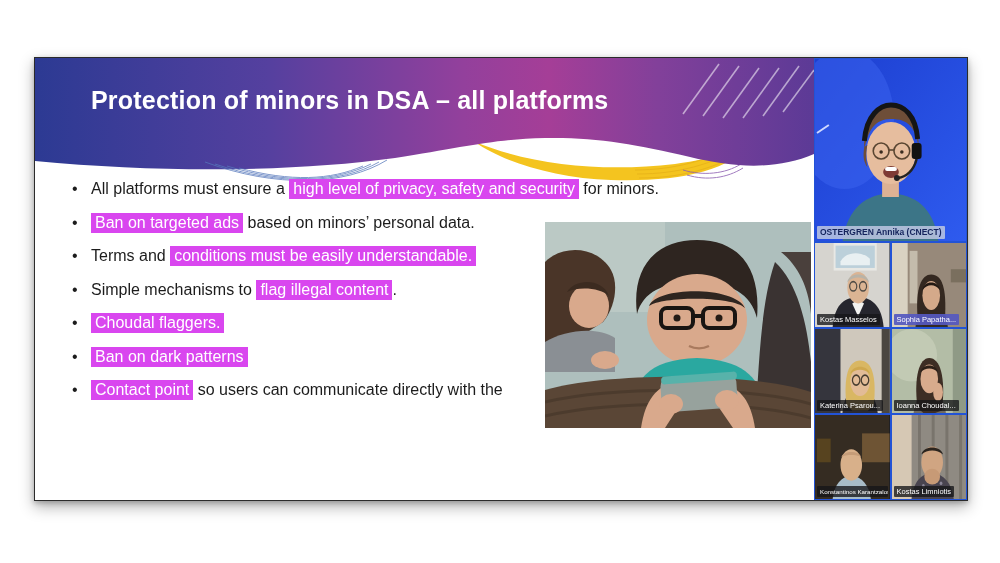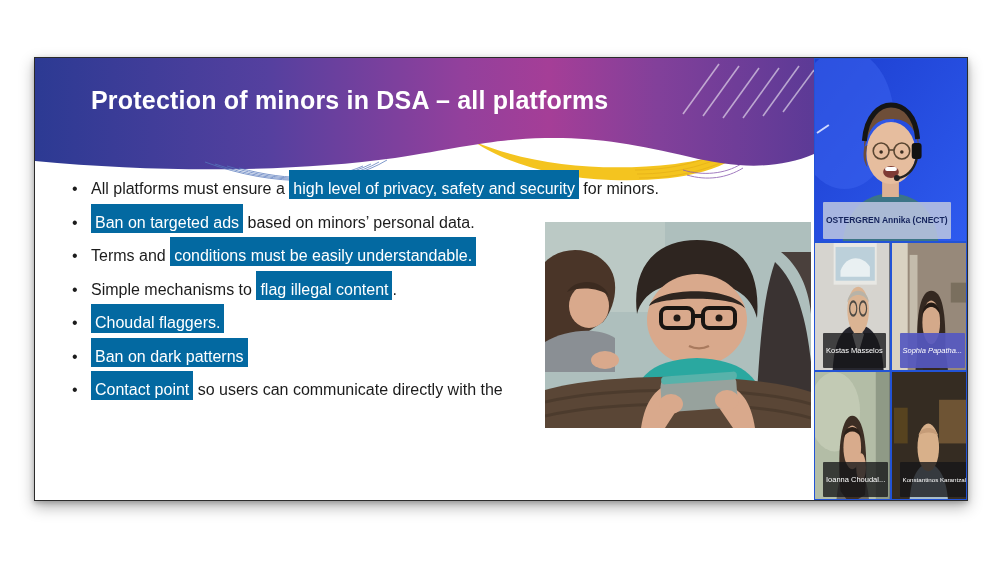--- a/index.html
+++ b/index.html
@@ -23,41 +23,41 @@
   ul.bullets {
     position:absolute; left:37px; top:118px; width:600px; list-style:none; z-index:1;
   }
   ul.bullets li {
     position:relative; padding-left:19px; margin-bottom:8.5px;
     font-size:16px; line-height:25px; color:#1c1c1c;
   }
   ul.bullets li::before {
     content:"\2022"; position:absolute; left:0; top:0; color:#1c1c1c;
   }
-  .hl { background:#0369a1; color:#ffffff; padding:10px 4px 2px; }
+  .hl { background:#d946ef; color:#ffffff; padding:1px 4px 2px; }
 
   
   .photo { position:absolute; left:510px; top:164px; width:266px; height:206px; z-index:2; }
   .photo svg { width:100%; height:100%; display:block; }
 
   
   .sidebar { position:relative; width:153px; height:100%; background:#0d1526;
              display:flex; flex-direction:column; }
   .tile { position:relative; overflow:hidden; border:1px solid #2253d6; }
   .speaker { width:100%; height:184px; }
   .pgrid { flex:1; display:grid; grid-template-columns:1fr 1fr; grid-auto-rows:1fr; }
   .tile svg { position:absolute; inset:0; width:100%; height:100%; }
   .plabel {
     position:absolute; left:2px; bottom:2px; max-width:calc(100% - 4px);
     background:rgba(22,22,24,.78); color:#fff; font-size:7.5px; line-height:11px;
-    padding:12px 3px; white-space:nowrap; overflow:hidden; z-index:4; border-radius:1px;margin-left:6px;
+    padding:0 3px; white-space:nowrap; overflow:hidden; z-index:4; border-radius:1px;
   }
   .plabel.speaker-label { background:rgba(185,196,224,.88); color:#14235c; font-size:8.5px;
                           line-height:13px; font-weight:bold; }
-  .plabel.active { background:rgba(85,88,192,.92);font-style:italic; }
+  .plabel.active { background:rgba(85,88,192,.92); }
   .plabel.tiny { font-size:6.2px; }
 </style>
 </head>
 <body>
 
 <div class="window">
 
   <div class="slide">
 
     <svg class="hdr-svg" viewBox="0 0 779 152" preserveAspectRatio="none">
@@ -233,20 +233,36 @@
           <rect x="18" y="6" width="8" height="40" fill="#c4bcac"></rect>
           <rect x="60" y="20" width="16" height="10" fill="#7a6f5e"></rect>
           <path d="M24,64 C26,50 32,45 40,44 C49,45 55,51 57,64 Z" fill="#322e2c"></path>
           <path d="M26,56 C24,34 30,24 40,24 C51,24 56,34 54,58 L48,64 L32,64 Z" fill="#342820"></path>
           <ellipse cx="40" cy="40" rx="9" ry="11" fill="#d4a98a"></ellipse>
           <path d="M31,36 C32,28 48,28 49,36 C44,31 36,31 31,36 Z" fill="#241a14"></path>
         </svg>
         <span class="plabel active">Sophia Papatha...</span>
       </div>
 
+      <div class="tile">
+        <svg viewBox="0 0 76 64" preserveAspectRatio="none">
+          <rect width="76" height="64" fill="#cfc8bc"></rect>
+          <rect width="26" height="64" fill="#35353d"></rect>
+          <rect x="68" width="8" height="64" fill="#4a4640"></rect>
+          <path d="M28,64 C30,50 36,46 46,45 C56,46 62,52 64,64 Z" fill="#2c2a30"></path>
+          <path d="M32,58 C29,36 34,24 46,24 C58,24 63,36 60,58 L54,62 L38,62 Z" fill="#d9b763"></path>
+          <ellipse cx="46" cy="40" rx="10" ry="11" fill="#e2bb97"></ellipse>
+          <path d="M36,34 C38,27 54,27 56,34 C50,30 42,30 36,34 Z" fill="#cfa84e"></path>
+          <g fill="none" stroke="#463c30" stroke-width="1.3">
+            <circle cx="42" cy="39" r="3.8"></circle>
+              <circle cx="51" cy="39" r="3.8"></circle>
+          </g>
+        </svg>
+        <span class="plabel">Katerina Psarou...</span>
+      </div>
 
       <div class="tile">
         <svg viewBox="0 0 76 64" preserveAspectRatio="none">
           <rect width="76" height="64" fill="#b3bda6"></rect>
           <ellipse cx="20" cy="20" rx="26" ry="20" fill="#c6cdb8" opacity=".8"></ellipse>
           <rect x="62" width="14" height="64" fill="#8f9a86"></rect>
           <path d="M22,64 C24,52 30,48 38,47 C47,48 53,53 55,64 Z" fill="#6f6a60"></path>
           <path d="M26,60 C22,36 28,22 38,22 C49,22 55,36 51,62 L44,64 L32,64 Z" fill="#3d2e24"></path>
           <ellipse cx="38" cy="38" rx="9" ry="11" fill="#d8ab8c"></ellipse>
           <path d="M29,33 C30,26 46,26 47,33 C42,29 34,29 29,33 Z" fill="#2c2018"></path>
@@ -261,16 +277,35 @@
           <rect width="76" height="64" fill="#352c22"></rect>
           <rect x="48" y="14" width="28" height="22" fill="#6e5434"></rect>
           <rect x="2" y="18" width="14" height="18" fill="#57431f"></rect>
           <path d="M18,64 C20,52 27,47 37,46 C48,47 55,53 57,64 Z" fill="#a8bcc8"></path>
           <ellipse cx="37" cy="38" rx="11" ry="12" fill="#d8b08a"></ellipse>
           <path d="M27,32 C29,27 45,27 47,32 C42,30 32,30 27,32 Z" fill="#c59c78"></path>
         </svg>
         <span class="plabel tiny">Konstantinos Karantzalos</span>
       </div>
 
+      <div class="tile">
+        <svg viewBox="0 0 76 64" preserveAspectRatio="none">
+          <rect width="76" height="64" fill="#8f8a82"></rect>
+          <rect width="20" height="64" fill="#d6c8b4"></rect>
+          <g stroke="#79746c" stroke-width="3">
+            <line x1="28" y1="0" x2="28" y2="64"></line>
+              <line x1="42" y1="0" x2="42" y2="64"></line>
+            <line x1="56" y1="0" x2="56" y2="64"></line>
+              <line x1="70" y1="0" x2="70" y2="64"></line>
+          </g>
+          <path d="M20,64 C22,50 30,45 41,44 C53,45 61,52 63,64 Z" fill="#49444f"></path>
+          <circle cx="50" cy="52" r="1.4" fill="#8a8596"></circle>
+            <circle cx="32" cy="54" r="1.4" fill="#8a8596"></circle>
+          <ellipse cx="41" cy="36" rx="11" ry="12" fill="#d0a582"></ellipse>
+          <path d="M30,30 C32,23 50,23 52,30 C46,26 36,26 30,30 Z" fill="#2b241e"></path>
+          <ellipse cx="41" cy="47" rx="8" ry="6" fill="#c79a76"></ellipse>
+        </svg>
+        <span class="plabel">Kostas Limniotis</span>
+      </div>
 
     </div>
   </div>
 </div>
 
 </body></html>

